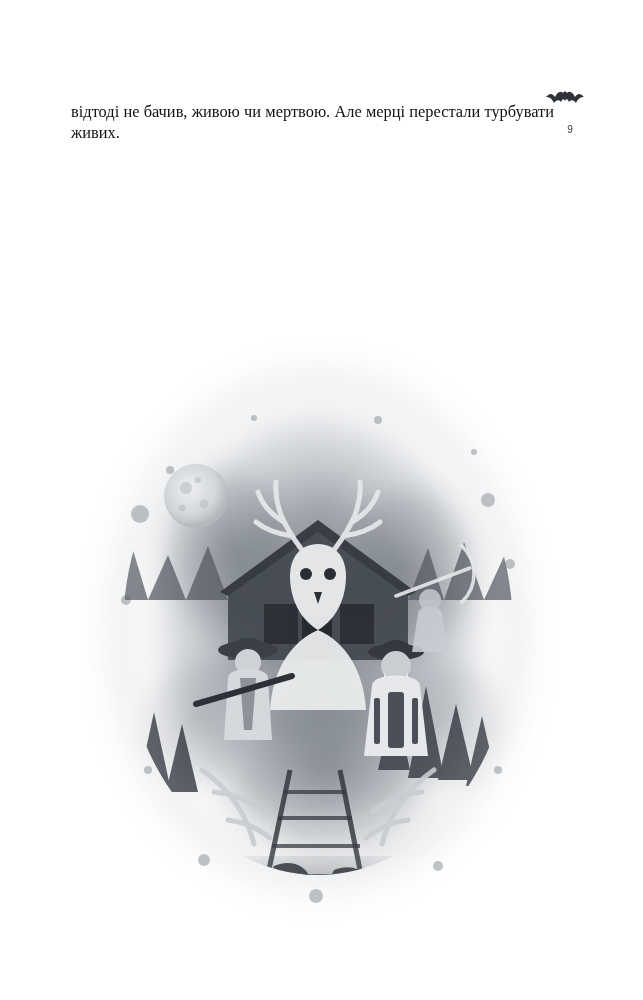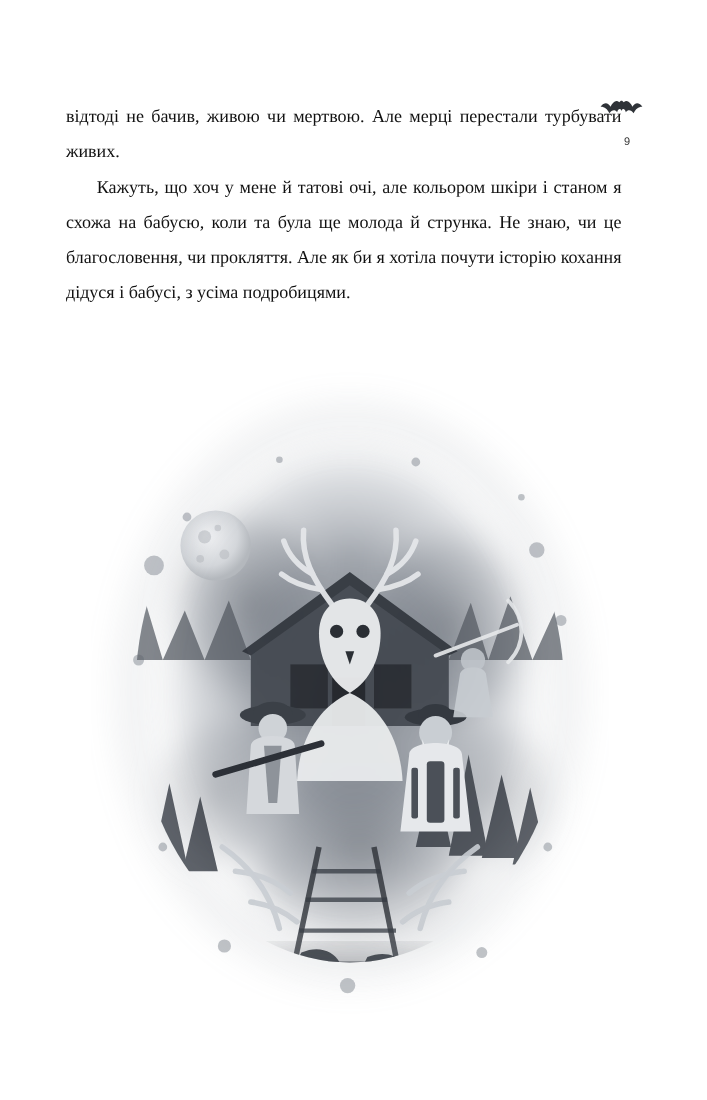--- a/index.html
+++ b/index.html
@@ -42,23 +42,23 @@
   }
 
   
   .textblock {
     position: absolute;
     left: 60px;
     top: 90px;
     width: 505px;
   }
   .textblock p {
-    margin: 0;
+    margin: 11px;
     font-size: 16.4px;
-    line-height: 32px;
+    line-height: 21px;
     text-align: justify;
     text-justify: inter-word;
     color: #111;
     hyphens: manual;
   }
   .textblock p.indent {
     text-indent: 28px;
   }
 
   
@@ -85,21 +85,20 @@
       <path d="M2 18 C10 8 16 12 20 18 C24 10 30 4 36 10 C38 6 42 6 44 10 C50 4 56 10 60 18 C64 12 70 8 78 18
                C70 18 66 22 62 30 C58 24 52 22 48 28 C46 22 42 20 40 26 C38 20 34 22 32 28 C28 22 22 24 18 30
                C14 22 10 18 2 18 Z" fill="#2f3338"></path>
     </svg>
   </div>
 
   <div class="folio">9</div>
 
   <div class="textblock">
     <p>відтоді не бачив, живою чи мертвою. Але мерці пере­стали турбувати живих.</p>
-    <p class="indent">Кажуть, що хоч у мене й татові очі, але кольором шкіри і станом я схожа на бабусю, коли та була ще мо­лода й струнка. Не знаю, чи це благословення, чи про­кляття. Але як би я хотіла почути історію кохання ді­дуся і бабусі, з усіма подробицями.</p>
   </div>
 
   <div class="illustration">
     <svg class="illo-svg" viewBox="0 0 480 670" aria-hidden="true">
       <defs>
         <radialGradient id="cloud" cx="50%" cy="48%" r="52%">
           <stop offset="0%" stop-color="#6c727b" stop-opacity="0.95"></stop>
           <stop offset="45%" stop-color="#868c95" stop-opacity="0.82"></stop>
           <stop offset="78%" stop-color="#b2b7be" stop-opacity="0.45"></stop>
           <stop offset="100%" stop-color="#ffffff" stop-opacity="0"></stop>

